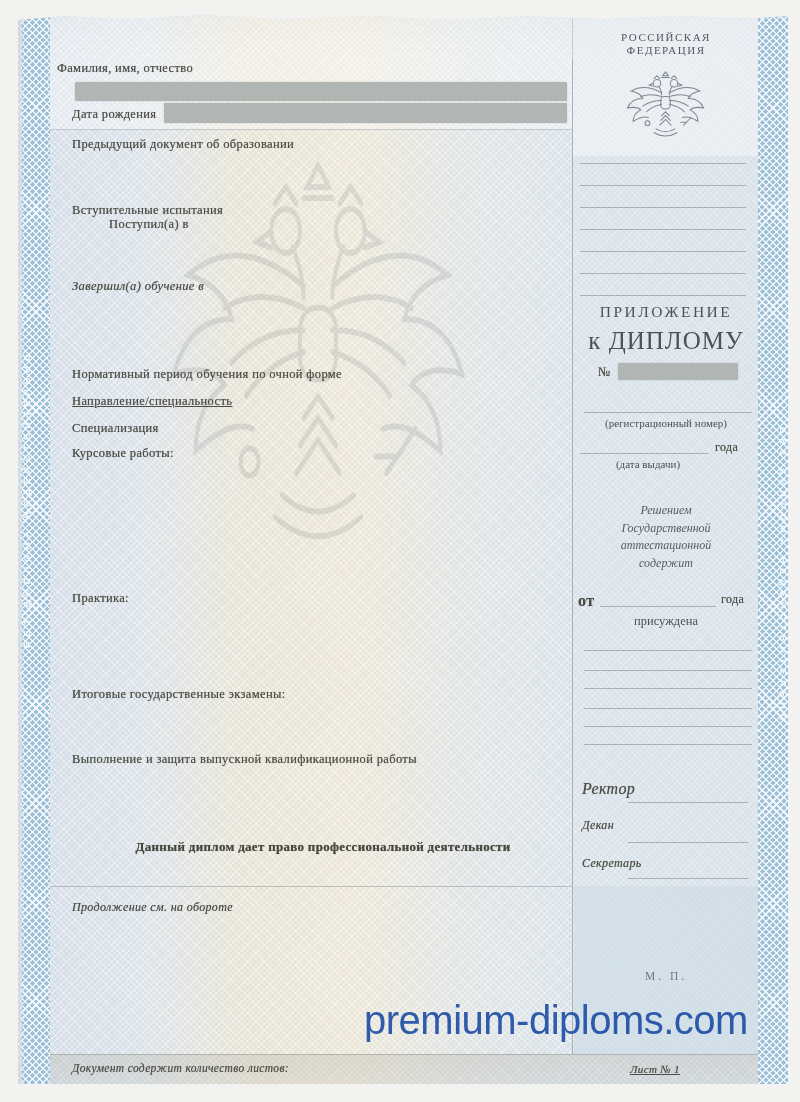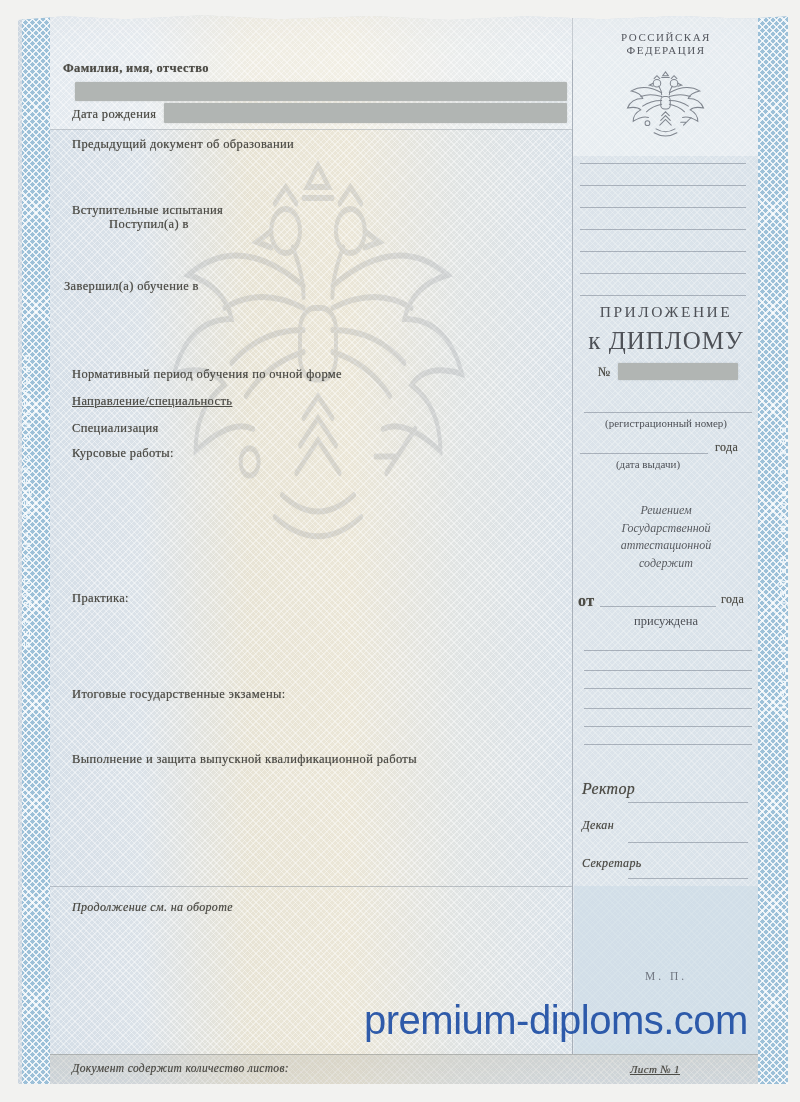--- a/index.html
+++ b/index.html
@@ -117,38 +117,39 @@
     <use href="#eagle" stroke="#c5b econ" style="stroke:#c9bd9f;"></use>
   </svg>
 
   <div class="band band-left">
     <div class="vtext vtext-left">БЕЗ ДИПЛОМА НЕДЕЙСТВИТЕЛЬНО</div>
   </div>
   <div class="band band-right">
     <div class="vtext vtext-right">БЕЗ ДИПЛОМА НЕДЕЙСТВИТЕЛЬНО</div>
   </div>
 
-  <div class="lbl" style="left:45px; top:47px;font-weight:bold;">Фамилия, имя, отчество</div>
+  <div class="lbl" style="left:39px; top:47px;">Фамилия, имя, отчество</div>
   <div class="redact" style="left:57px; top:68px; width:492px; height:19px;"></div>
   <div class="lbl" style="left:54px; top:93px;">Дата рождения</div>
   <div class="redact" style="left:146px; top:89px; width:403px; height:20px;"></div>
 
   <div class="lbl" style="left:54px; top:123px;">Предыдущий документ об образовании</div>
   <div class="lbl" style="left:54px; top:189px;">Вступительные испытания</div>
   <div class="lbl" style="left:54px; top:203px;margin-left:37px;">Поступил(а) в</div>
-  <div class="lbl" style="left:46px; top:265px;">Завершил(а) обучение в</div>
+  <div class="lbl" style="left:54px; top:265px;font-style:italic;">Завершил(а) обучение в</div>
   <div class="lbl" style="left:54px; top:353px;">Нормативный период обучения по очной форме</div>
   <div class="lbl" style="left:54px; top:380px;text-decoration:underline;">Направление/специальность</div>
   <div class="lbl" style="left:54px; top:407px;">Специализация</div>
   <div class="lbl" style="left:54px; top:432px;">Курсовые работы:</div>
   <div class="lbl" style="left:54px; top:577px;">Практика:</div>
   <div class="lbl" style="left:54px; top:673px;">Итоговые государственные экзамены:</div>
   <div class="lbl" style="left:54px; top:738px;">Выполнение и защита выпускной квалификационной работы</div>
 
   <div class="statement">
+    <div>Данный диплом дает право профессиональной деятельности</div>
   </div>
 
   <div class="divider" style="left:32px; top:872px; width:522px;"></div>
   <div class="lbl italic" style="left:54px; top:886px; font-size:12px;">Продолжение см. на обороте</div>
 
   <div class="lbl italic" style="left:54px; top:1048px; font-size:11.5px;">Документ содержит количество листов:</div>
   <div class="lbl italic" style="left:612px; top:1049px; font-size:11px;text-decoration:underline;">Лист № 1</div>
 
   <div class="rc" style="top:17px; font-size:11px; letter-spacing:1.5px; line-height:13px; color:#54575e;">
     <div>РОССИЙСКАЯ</div>

